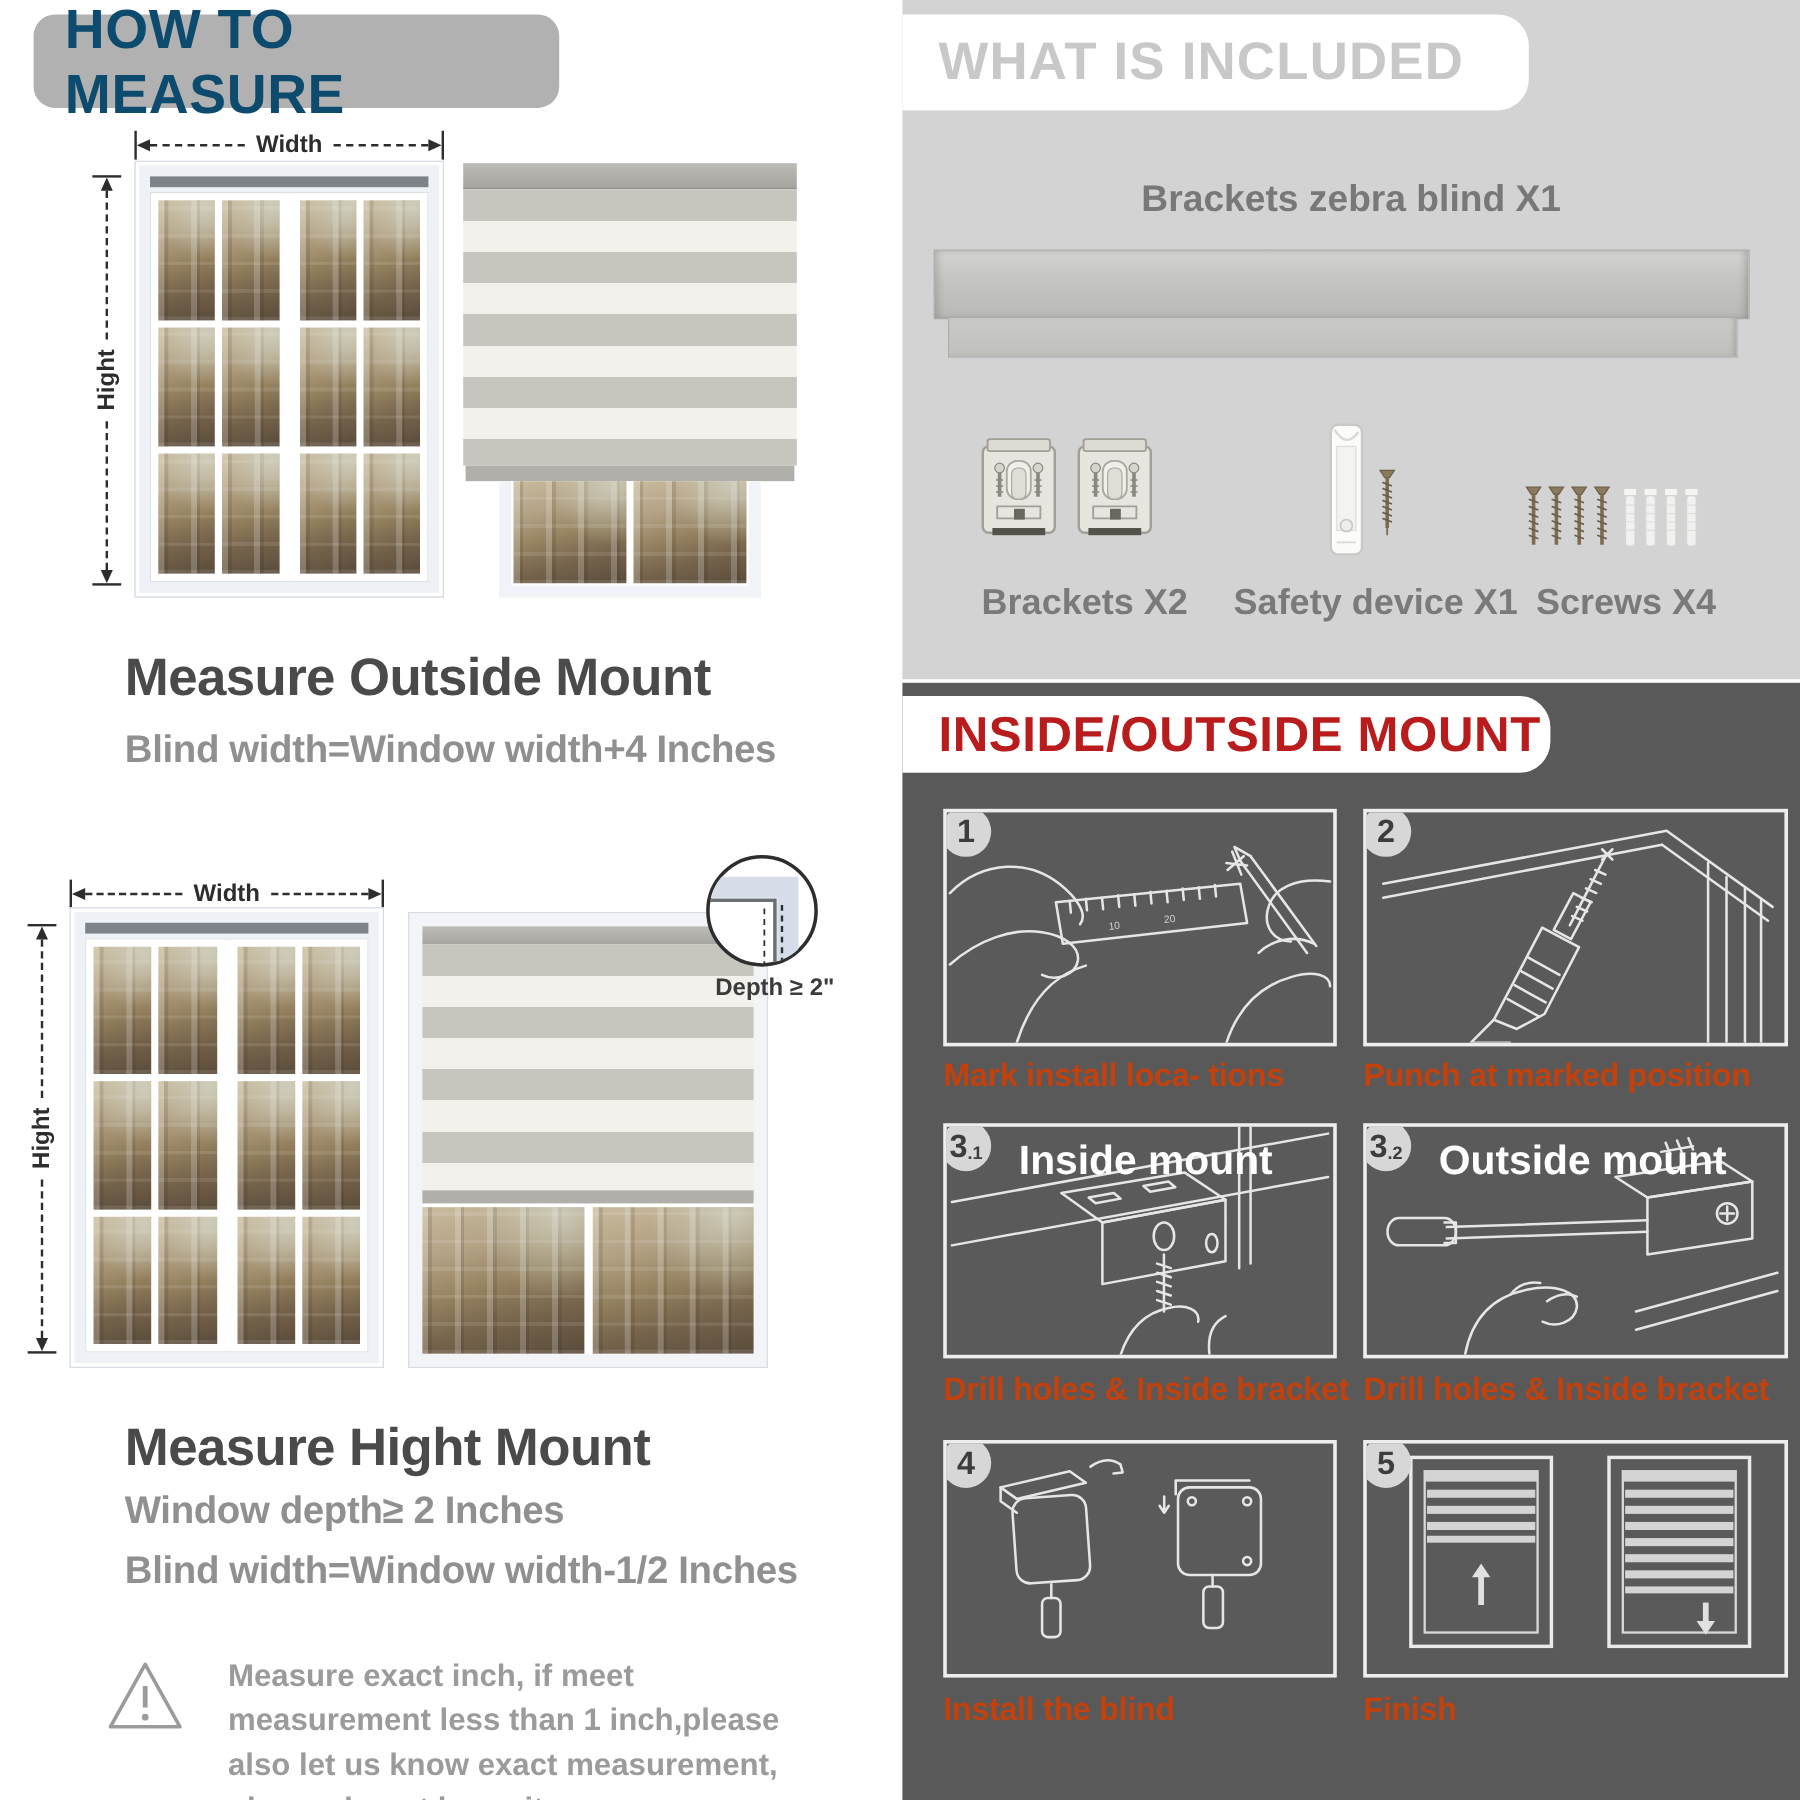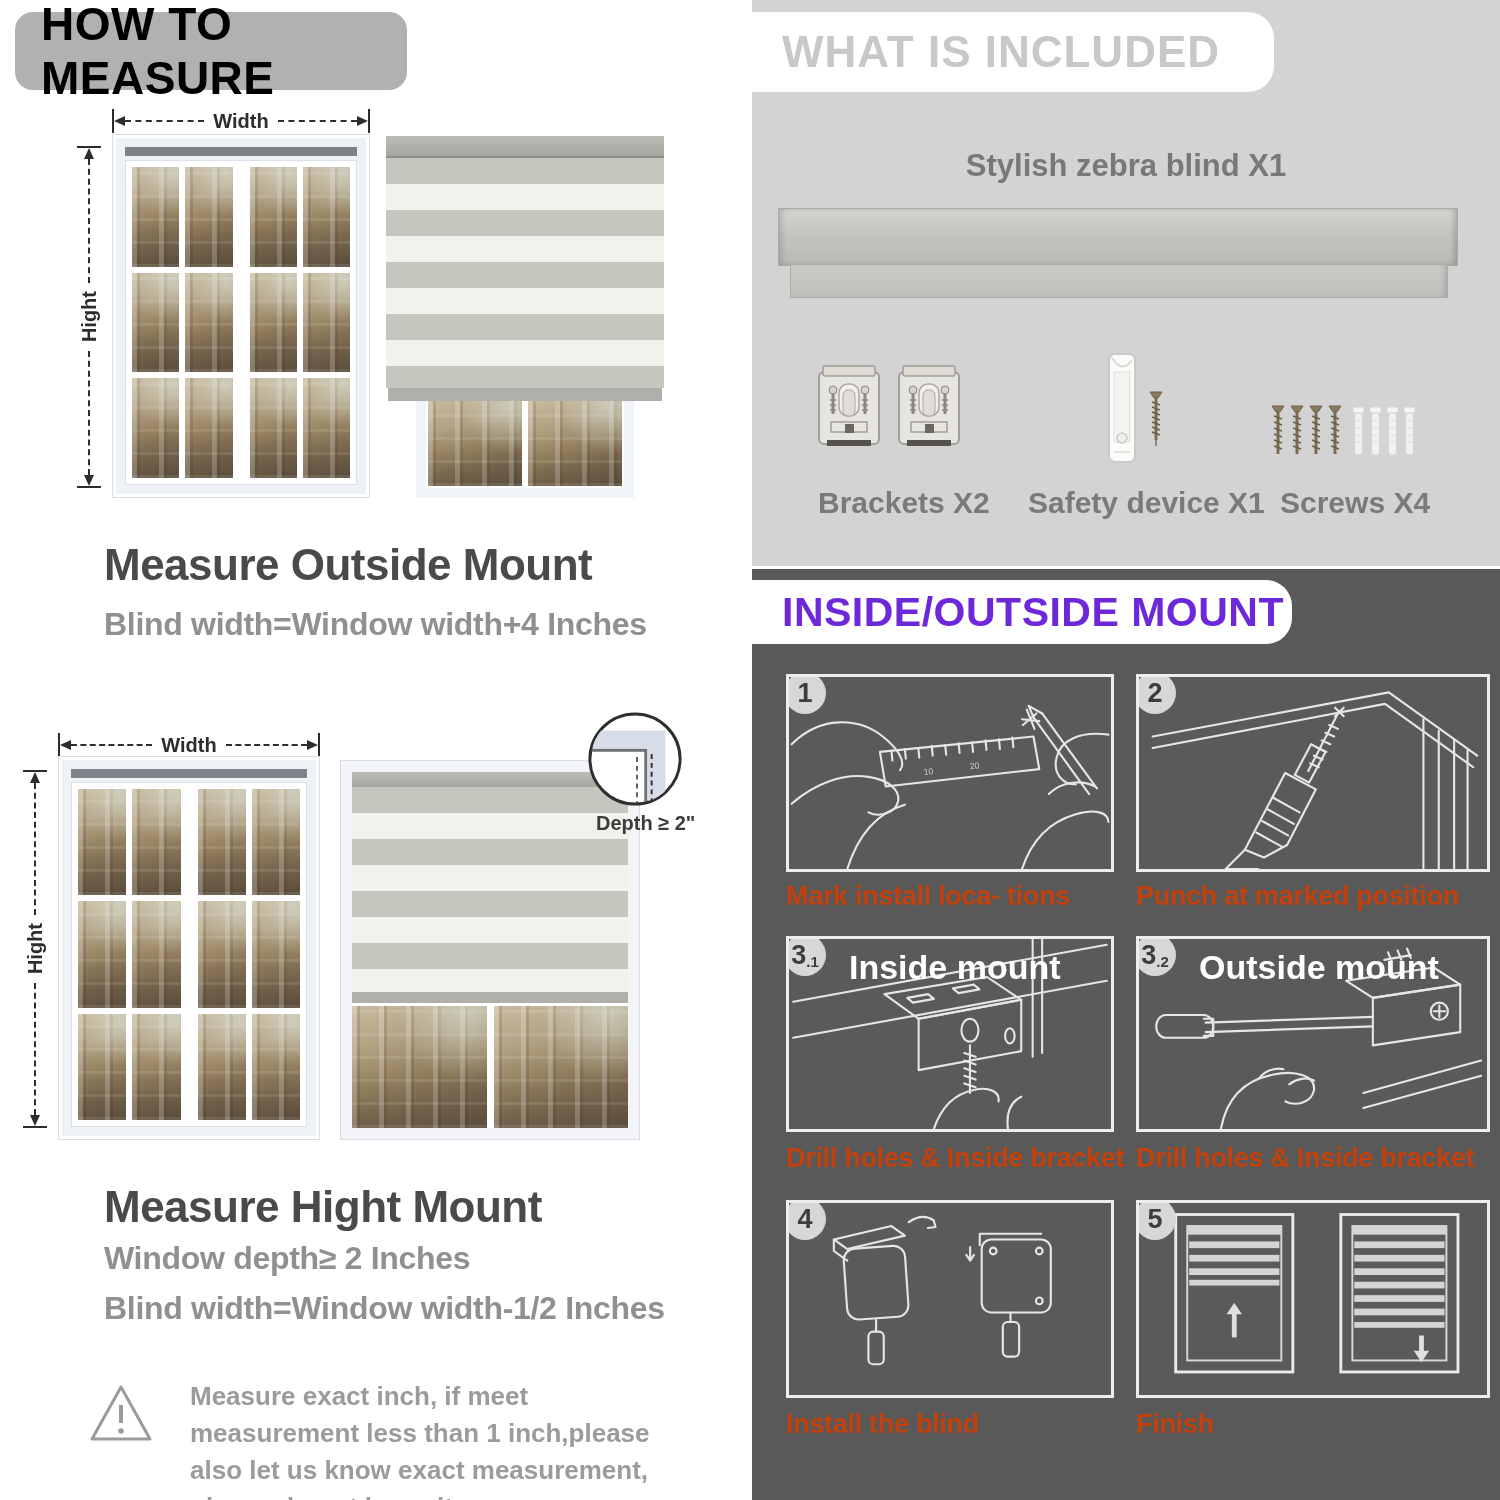--- a/index.html
+++ b/index.html
@@ -1,28 +1,28 @@
 <!DOCTYPE html>
 <html><head>
 <meta charset="utf-8">
 <style>
   html,body{margin:0;padding:0;background:#ffffff;}
   #stage{position:relative;width:1500px;height:1500px;background:#ffffff;overflow:hidden;
          font-family:"Liberation Sans", sans-serif;}
   .abs{position:absolute;}
 
   
-  .hdr-left{left:15px;top:12px;width:392px;height:78px;background:#b1b1b1;border-radius:18px;
-            color:#000000;font-weight:bold;font-size:46px;letter-spacing:.5px;
+  .hdr-left{left:28px;top:12px;width:438px;height:78px;background:#b1b1b1;border-radius:18px;
+            color:#0c4a6e;font-weight:bold;font-size:46px;letter-spacing:.5px;
             display:flex;align-items:center;padding-left:26px;box-sizing:border-box;}
   .hdr-included{left:752px;top:12px;width:522px;height:80px;background:#ffffff;
             border-radius:0 26px 26px 0;color:#c8c8c8;font-weight:bold;font-size:44px;letter-spacing:1px;
             display:flex;align-items:center;padding-left:30px;box-sizing:border-box;}
   .hdr-mount{left:752px;top:580px;width:540px;height:64px;background:#ffffff;
-            border-radius:0 26px 26px 0;color:#6d28d9;font-weight:bold;font-size:41px;letter-spacing:.5px;
+            border-radius:0 26px 26px 0;color:#b91c1c;font-weight:bold;font-size:41px;letter-spacing:.5px;
             display:flex;align-items:center;padding-left:30px;box-sizing:border-box;}
 
   
   .panel-light{left:752px;top:0;width:748px;height:566px;background:#d3d3d3;}
   .panel-dark{left:752px;top:569px;width:748px;height:931px;background:#595959;}
 
   
   .h-measure{color:#4a4a4a;font-weight:bold;font-size:44px;letter-spacing:-.5px;}
   .sub-measure{color:#909090;font-weight:bold;font-size:32px;letter-spacing:-.3px;}
   .warn-text{color:#9b9b9b;font-weight:bold;font-size:26px;line-height:37px;width:478px;}
@@ -236,21 +236,21 @@
     <path d="M33,5 L62,57 H4 Z" fill="none" stroke="#9b9b9b" stroke-width="3" stroke-linejoin="round"></path>
     <line x1="33" y1="23" x2="33" y2="41" stroke="#9b9b9b" stroke-width="4"></line>
     <circle cx="33" cy="49" r="2.8" fill="#9b9b9b"></circle>
   </svg>
   <div class="abs warn-text" style="left:190px;top:1378px">Measure exact inch, if meet measurement less than 1 inch,please also let us know exact measurement, please do not leave it</div>
 
   <div class="abs hdr-included">
     <span>WHAT IS INCLUDED</span>
   </div>
 
-  <div class="abs blind-label">Stylish zebra blind X1</div>
+  <div class="abs blind-label">Brackets zebra blind X1</div>
 
   <div class="abs rail-top"></div>
   <div class="abs rail-lip"></div>
 
   <svg class="abs" style="left:813px;top:360px" width="72" height="96" viewBox="0 0 72 96">
     <rect x="6" y="12" width="60" height="72" rx="5" fill="#e7e5e0" stroke="#a29f97" stroke-width="2"></rect>
     <rect x="10" y="6" width="52" height="10" rx="2" fill="#dedbd5" stroke="#a29f97" stroke-width="1.5"></rect>
     <rect x="26" y="24" width="20" height="32" rx="9" fill="#f1efeb" stroke="#aba89f" stroke-width="1.5"></rect>
     <rect x="30" y="30" width="12" height="26" rx="5" fill="#e0ddd7" stroke="#aba89f" stroke-width="1"></rect>
     <g stroke="#8b887f">

